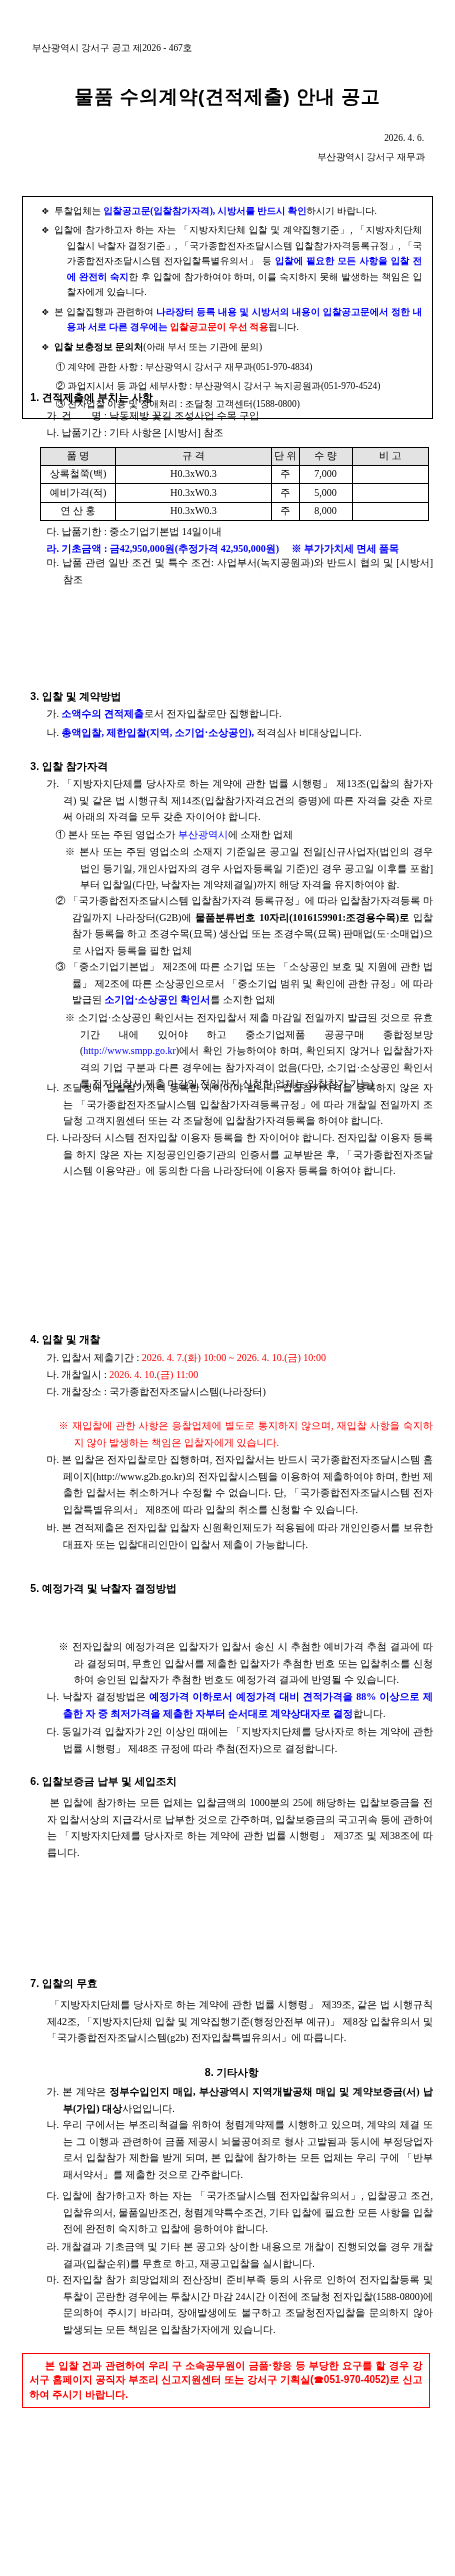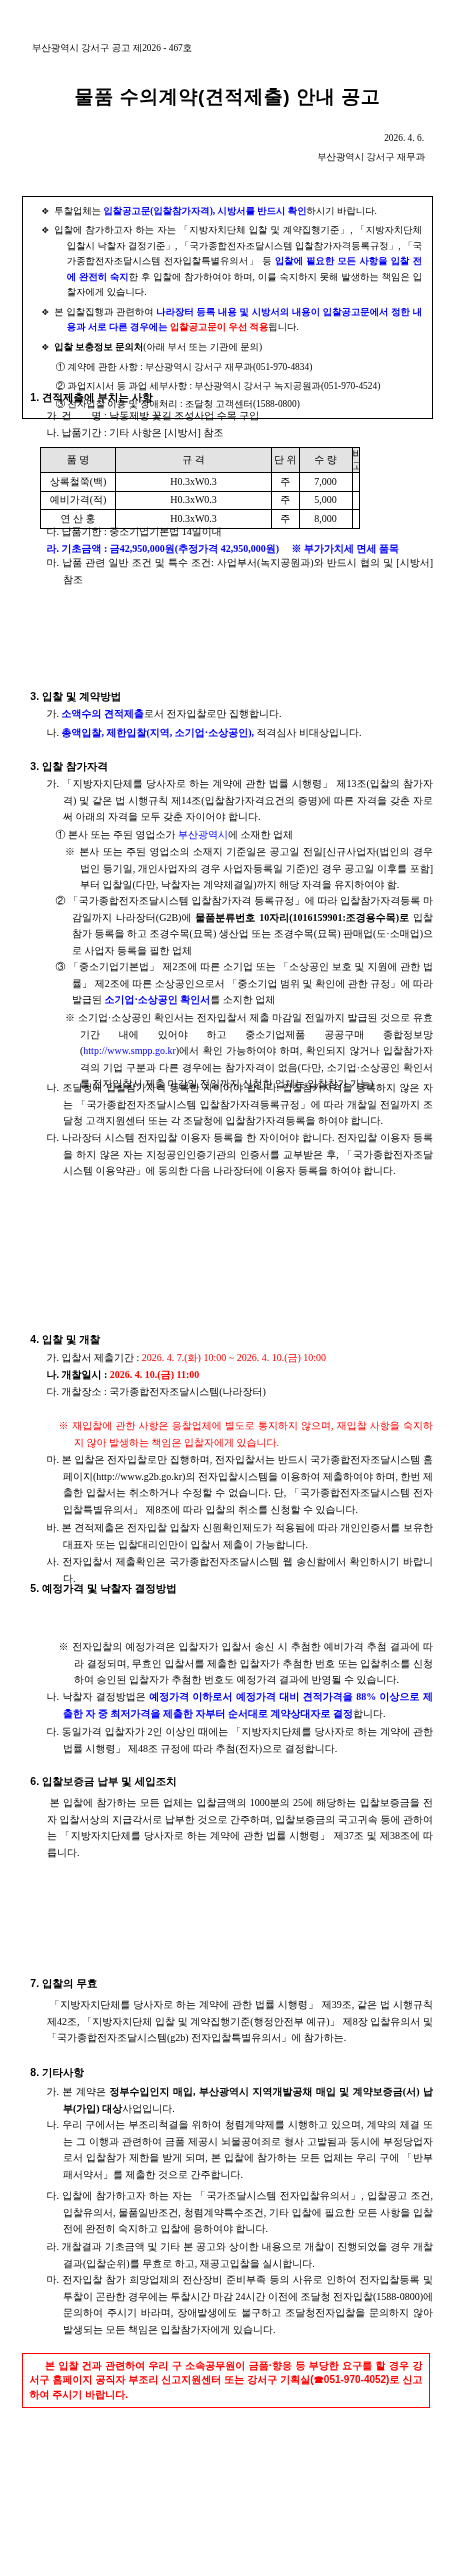--- a/index.html
+++ b/index.html
@@ -26,21 +26,21 @@
   #notice-box{position:absolute;top:196px;left:22px;right:22px;border:1.1px solid #000;
               padding:5.5px 10px 6.6px 8.8px;}
   .nb{font:9.4px/15.4px "Liberation Serif",serif;text-align:justify;margin:4.4px 0 0;
       padding-left:35px;text-indent:-25px;}
   .nb:first-child{margin-top:1.1px;}
   .nb .bullet{font-size:8.3px;padding-right:5.5px;}
   .nbc{font:9.4px/16px "Liberation Serif",serif;margin:2.2px 0 0;padding-left:24px;text-indent:0;
        text-align:left;}
   #nb-contacts{margin-top:3.9px;}
   
-  #item-table{position:absolute;top:447px;left:40px;width:320px;border-collapse:collapse;
+  #item-table{position:absolute;top:447px;left:40px;width:389px;border-collapse:collapse;
               table-layout:fixed;border:1.7px solid #000;
               font:10px/12px "Liberation Serif",serif;text-align:center;}
   #item-table th,#item-table td{border:0.6px solid #000;padding:0;font-weight:400;overflow:hidden;}
   #item-table thead th{background:#e3e3e3;height:16.5px;}
   #item-table tbody td{height:17.6px;}
   
   #warning-box{position:absolute;top:2353px;left:22px;right:25px;border:1.1px solid #ff0000;
                padding:5px 6.6px 5.5px 6.6px;}
   #warning-box p{font:700 10px/14.3px "Liberation Sans",sans-serif;color:#ff0000;
                  text-align:justify;text-indent:15.4px;margin:0;}
@@ -126,39 +126,38 @@
   <p class="abs t circ" style="top:827px;"><span>① 본사 또는 주된 영업소가 </span><span class="blue">부산광역시</span><span>에 소재한 업체</span></p>
   <p class="abs t n3" style="top:844px;">※ 본사 또는 주된 영업소의 소재지 기준일은 공고일 전일[신규사업자(법인의 경우 법인 등기일, 개인사업자의 경우 사업자등록일 기준)인 경우 공고일 이후를 포함]부터 입찰일(다만, 낙찰자는 계약체결일)까지 해당 자격을 유지하여야 함.</p>
   <p class="abs t circ" style="top:893px;"><span>② 「국가종합전자조달시스템 입찰참가자격 등록규정」에 따라 입찰참가자격등록 마감일까지 나라장터(G2B)에 </span><span class="b">물품분류번호 10자리(1016159901:조경용수목)로</span><span> 입찰참가 등록을 하고 조경수목(묘목) 생산업 또는 조경수목(묘목) 판매업(도·소매업)으로 사업자 등록을 필한 업체</span></p>
   <p class="abs t circ" style="top:959px;"><span>③ 「중소기업기본법」 제2조에 따른 소기업 또는 「소상공인 보호 및 지원에 관한 법률」 제2조에 따른 소상공인으로서 「중소기업 범위 및 확인에 관한 규정」에 따라 발급된 </span><span class="blue b">소기업·소상공인 확인서</span><span>를 소지한 업체</span></p>
   <p class="abs t n3" style="top:1010px;"><span>※ 소기업·소상공인 확인서는 전자입찰서 제출 마감일 전일까지 발급된 것으로 유효기간 내에 있어야 하고 중소기업제품 공공구매 종합정보망(</span><span class="blue">http://www.smpp.go.kr</span><span>)에서 확인 가능하여야 하며, 확인되지 않거나 입찰참가자격의 기업 구분과 다른 경우에는 참가자격이 없음(다만, 소기업·소상공인 확인서를 전자입찰서 제출 마감일 전일까지 신청한 업체는 입찰참가 가능)</span></p>
   <p class="abs t it" style="top:1080px;">나. 조달청에 입찰참가자격 등록한 자이어야 합니다. 입찰참가자격을 등록하지 않은 자는 「국가종합전자조달시스템 입찰참가자격등록규정」에 따라 개찰일 전일까지 조달청 고객지원센터 또는 각 조달청에 입찰참가자격등록을 하여야 합니다.</p>
   <p class="abs t it" style="top:1130px;">다. 나라장터 시스템 전자입찰 이용자 등록을 한 자이어야 합니다. 전자입찰 이용자 등록을 하지 않은 자는 지정공인인증기관의 인증서를 교부받은 후, 「국가종합전자조달시스템 이용약관」에 동의한 다음 나라장터에 이용자 등록을 하여야 합니다.</p>
 
   <p class="abs t sec-h" style="top:1332px;">4. 입찰 및 개찰</p>
   <p class="abs t it" style="top:1350px;"><span>가. 입찰서 제출기간 : </span><span class="red">2026. 4. 7.(화) 10:00 ~ 2026. 4. 10.(금) 10:00</span></p>
-  <p class="abs t it" style="top:1367px;font-weight:bold;"><span>나. 개찰일시 : </span><span class="red">2026. 4. 10.(금) 11:00</span></p>
+  <p class="abs t it" style="top:1367px;"><span>나. 개찰일시 : </span><span class="red">2026. 4. 10.(금) 11:00</span></p>
   <p class="abs t it" style="top:1384px;">다. 개찰장소 : 국가종합전자조달시스템(나라장터)</p>
   <p class="abs t n4 red" style="top:1418px;">※ 재입찰에 관한 사항은 응찰업체에 별도로 통지하지 않으며, 재입찰 사항을 숙지하지 않아 발생하는 책임은 입찰자에게 있습니다.</p>
   <p class="abs t it" style="top:1452px;">마. 본 입찰은 전자입찰로만 집행하며, 전자입찰서는 반드시 국가종합전자조달시스템 홈페이지(http://www.g2b.go.kr)의 전자입찰시스템을 이용하여 제출하여야 하며, 한번 제출한 입찰서는 취소하거나 수정할 수 없습니다. 단, 「국가종합전자조달시스템 전자입찰특별유의서」 제8조에 따라 입찰의 취소를 신청할 수 있습니다.</p>
   <p class="abs t it" style="top:1520px;">바. 본 견적제출은 전자입찰 입찰자 신원확인제도가 적용됨에 따라 개인인증서를 보유한 대표자 또는 입찰대리인만이 입찰서 제출이 가능합니다.</p>
-  <p class="abs t it" style="top:1554px;">사. 전자입찰서 제출확인은 국가종합전자조달시스템 웹 송신함에서 확인하시기 바랍니다.</p>
 
   <p class="abs t sec-h" style="top:1581px;">5. 예정가격 및 낙찰자 결정방법</p>
   <p class="abs t n4" style="top:1639px;">※ 전자입찰의 예정가격은 입찰자가 입찰서 송신 시 추첨한 예비가격 추첨 결과에 따라 결정되며, 무효인 입찰서를 제출한 입찰자가 추첨한 번호 또는 입찰취소를 신청하여 승인된 입찰자가 추첨한 번호도 예정가격 결과에 반영될 수 있습니다.</p>
   <p class="abs t it" style="top:1689px;"><span>나. 낙찰자 결정방법은 </span><span class="blue b">예정가격 이하로서 예정가격 대비 견적가격을 88% 이상으로 제출한 자 중 최저가격을 제출한 자부터 순서대로 계약상대자로 결정</span><span>합니다.</span></p>
   <p class="abs t it" style="top:1724px;">다. 동일가격 입찰자가 2인 이상인 때에는 「지방자치단체를 당사자로 하는 계약에 관한 법률 시행령」 제48조 규정에 따라 추첨(전자)으로 결정합니다.</p>
 
   <p class="abs t sec-h" style="top:1774px;">6. 입찰보증금 납부 및 세입조치</p>
   <p class="abs t pr" style="top:1795px;">본 입찰에 참가하는 모든 업체는 입찰금액의 1000분의 25에 해당하는 입찰보증금을 전자 입찰서상의 지급각서로 납부한 것으로 간주하며, 입찰보증금의 국고귀속 등에 관하여는 「지방자치단체를 당사자로 하는 계약에 관한 법률 시행령」 제37조 및 제38조에 따릅니다.</p>
 
   <p class="abs t sec-h" style="top:1976px;">7. 입찰의 무효</p>
-  <p class="abs t pr" style="top:1997px;">「지방자치단체를 당사자로 하는 계약에 관한 법률 시행령」 제39조, 같은 법 시행규칙 제42조, 「지방자치단체 입찰 및 계약집행기준(행정안전부 예규)」 제8장 입찰유의서 및 「국가종합전자조달시스템(g2b) 전자입찰특별유의서」에 참가하는.</p>
+  <p class="abs t pr" style="top:1997px;">「지방자치단체를 당사자로 하는 계약에 관한 법률 시행령」 제39조, 같은 법 시행규칙 제42조, 「지방자치단체 입찰 및 계약집행기준(행정안전부 예규)」 제8장 입찰유의서 및 「국가종합전자조달시스템(g2b) 전자입찰특별유의서」에 따릅니다.</p>
 
-  <p class="abs t sec-h" style="top:2065px;">8. 기타사항</p>
+  <p class="abs t sec-h" style="top:2065px;text-align:center;">8. 기타사항</p>
   <p class="abs t it" style="top:2084px;"><span>가. 본 계약은 </span><span class="b">정부수입인지 매입, 부산광역시 지역개발공채 매입 및 계약보증금(서) 납부(가입) 대상</span><span>사업입니다.</span></p>
   <p class="abs t it" style="top:2117px;">나. 우리 구에서는 부조리척결을 위하여 청렴계약제를 시행하고 있으며, 계약의 체결 또는 그 이행과 관련하여 금품 제공시 뇌물공여죄로 형사 고발됨과 동시에 부정당업자로서 입찰참가 제한을 받게 되며, 본 입찰에 참가하는 모든 업체는 우리 구에 「반부패서약서」를 제출한 것으로 간주합니다.</p>
   <p class="abs t it" style="top:2188px;">다. 입찰에 참가하고자 하는 자는 「국가조달시스템 전자입찰유의서」, 입찰공고 조건, 입찰유의서, 물품일반조건, 청렴계약특수조건, 기타 입찰에 필요한 모든 사항을 입찰 전에 완전히 숙지하고 입찰에 응하여야 합니다.</p>
   <p class="abs t it" style="top:2239px;">라. 개찰결과 기초금액 및 기타 본 공고와 상이한 내용으로 개찰이 진행되었을 경우 개찰 결과(입찰순위)를 무효로 하고, 재공고입찰을 실시합니다.</p>
   <p class="abs t it" style="top:2272px;">마. 전자입찰 참가 희망업체의 전산장비 준비부족 등의 사유로 인하여 전자입찰등록 및 투찰이 곤란한 경우에는 투찰시간 마감 24시간 이전에 조달청 전자입찰(1588-0800)에 문의하여 주시기 바라며, 장애발생에도 불구하고 조달청전자입찰을 문의하지 않아 발생되는 모든 책임은 입찰참가자에게 있습니다.</p>
 
   <div id="warning-box">
     <p>본 입찰 건과 관련하여 우리 구 소속공무원이 금품·향응 등 부당한 요구를 할 경우 강서구 홈페이지 공직자 부조리 신고지원센터 또는 강서구 기획실(☎051-970-4052)로 신고하여 주시기 바랍니다.</p>
   </div>
 

